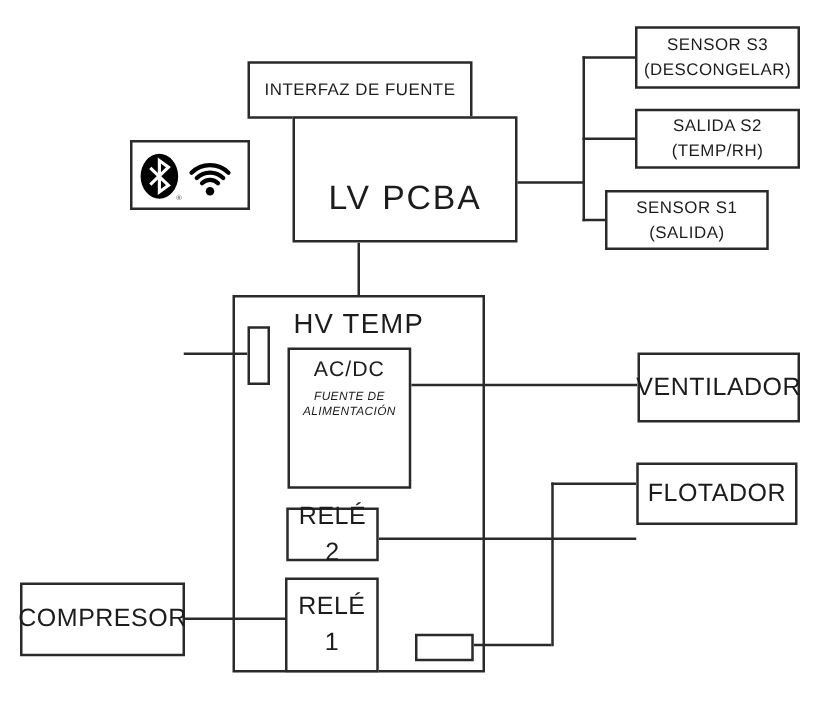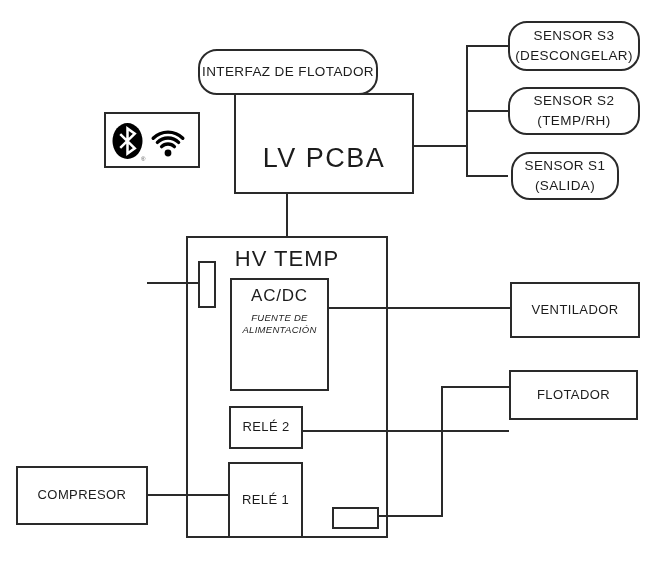--- a/index.html
+++ b/index.html
@@ -7,22 +7,22 @@
     position:relative;width:668px;height:565px;background:#ffffff;overflow:hidden;
     font-family:"Liberation Sans", sans-serif;color:#1c1c1c;
   }
   .box{
     position:absolute;box-sizing:border-box;border:2px solid #2a2a2a;background:#ffffff;
     display:flex;align-items:center;justify-content:center;flex-direction:column;
     text-align:center;letter-spacing:0.4px;line-height:1.45;
   }
   .box.transparent{background:transparent;}
   .wire{position:absolute;background:#2a2a2a;}
-  .fs-sm{font-size:13.5px;border-radius:19px;}
-  .fs-md{font-size:13px;}
+  .fs-sm{font-size:13.5px;}
+  .fs-md{font-size:20px;}
   .fs-lg{font-size:22px;letter-spacing:1px;}
   .fs-xl{font-size:27px;letter-spacing:1.5px;}
   .sub{font-size:9.5px;letter-spacing:0.3px;line-height:1.35;font-style:italic;}
   .acdc-main{font-size:17px;letter-spacing:0.8px;margin-bottom:3px;}
   .bottom-align{align-items:center;justify-content:flex-end;padding-bottom:14px;margin-left:36px;}
   .top-align{justify-content:flex-start;padding-top:4px;}
   .hv-title{position:absolute;left:186px;top:246px;width:202px;text-align:center;}
   .reg{position:absolute;font-size:6px;color:#555;}
   svg{display:block;}
 </style>
@@ -42,21 +42,21 @@
   <div class="wire" style="left:303px;top:430px;width:206px;height:2px"></div>
   <div class="wire" style="left:148px;top:494px;width:80px;height:2px"></div>
   <div class="wire" style="left:441px;top:386px;width:68px;height:2px"></div>
   <div class="wire" style="left:441px;top:386px;width:2px;height:131px"></div>
   <div class="wire" style="left:379px;top:515px;width:62px;height:2px"></div>
 
   <div class="box transparent" style="left:186px;top:236px;width:202px;height:302px"></div>
   <div class="hv-title fs-lg">HV TEMP</div>
 
   <div class="box fs-sm" style="left:198px;top:49px;width:180px;height:46px">
-    <span>INTERFAZ DE FLOTADOR</span>
+    <span>INTERFAZ DE FUENTE</span>
   </div>
   <div class="box bottom-align fs-xl" style="left:198px;top:93px;width:180px;height:101px">
     <span>LV PCBA</span>
   </div>
 
   <div class="box" style="left:104px;top:112px;width:96px;height:56px"></div>
   <svg style="position:absolute;left:112px;top:122px" width="31" height="38" viewBox="0 0 32 38">
     <ellipse cx="16" cy="19" rx="15.5" ry="18.5" fill="#000000"></ellipse>
     <path d="M8.5 12 L23.5 26.5 L16 32 L16 6 L23.5 11.5 L8.5 26" stroke="#ffffff" stroke-width="2.6" fill="none"></path>
   </svg>
@@ -66,24 +66,24 @@
     <path d="M11.4 16.4 A15 15 0 0 1 32.6 16.4" stroke="#000000" stroke-width="3.4" fill="none" stroke-linecap="round"></path>
     <path d="M15.6 20.6 A9 9 0 0 1 28.4 20.6" stroke="#000000" stroke-width="3.4" fill="none" stroke-linecap="round"></path>
     <circle cx="22" cy="27" r="3.4" fill="#000000"></circle>
   </svg>
 
   <div class="box fs-sm" style="left:508px;top:21px;width:132px;height:50px">
     <span>SENSOR S3</span>
     <span>(DESCONGELAR)</span>
   </div>
   <div class="box fs-sm" style="left:508px;top:87px;width:132px;height:48px">
-    <span>SENSOR S2</span>
+    <span>SALIDA S2</span>
     <span>(TEMP/RH)</span>
   </div>
-  <div class="box fs-sm" style="left:511px;top:152px;width:108px;height:48px">
+  <div class="box fs-sm" style="left:484px;top:152px;width:131px;height:48px">
     <span>SENSOR S1</span>
     <span>(SALIDA)</span>
   </div>
 
   <div class="box" style="left:198px;top:261px;width:18px;height:47px"></div>
   <div class="box top-align" style="left:230px;top:278px;width:99px;height:113px">
     <span class="acdc-main">AC/DC</span>
     <span class="sub">FUENTE DE</span>
     <span class="sub">ALIMENTACIÓN</span>
   </div>

